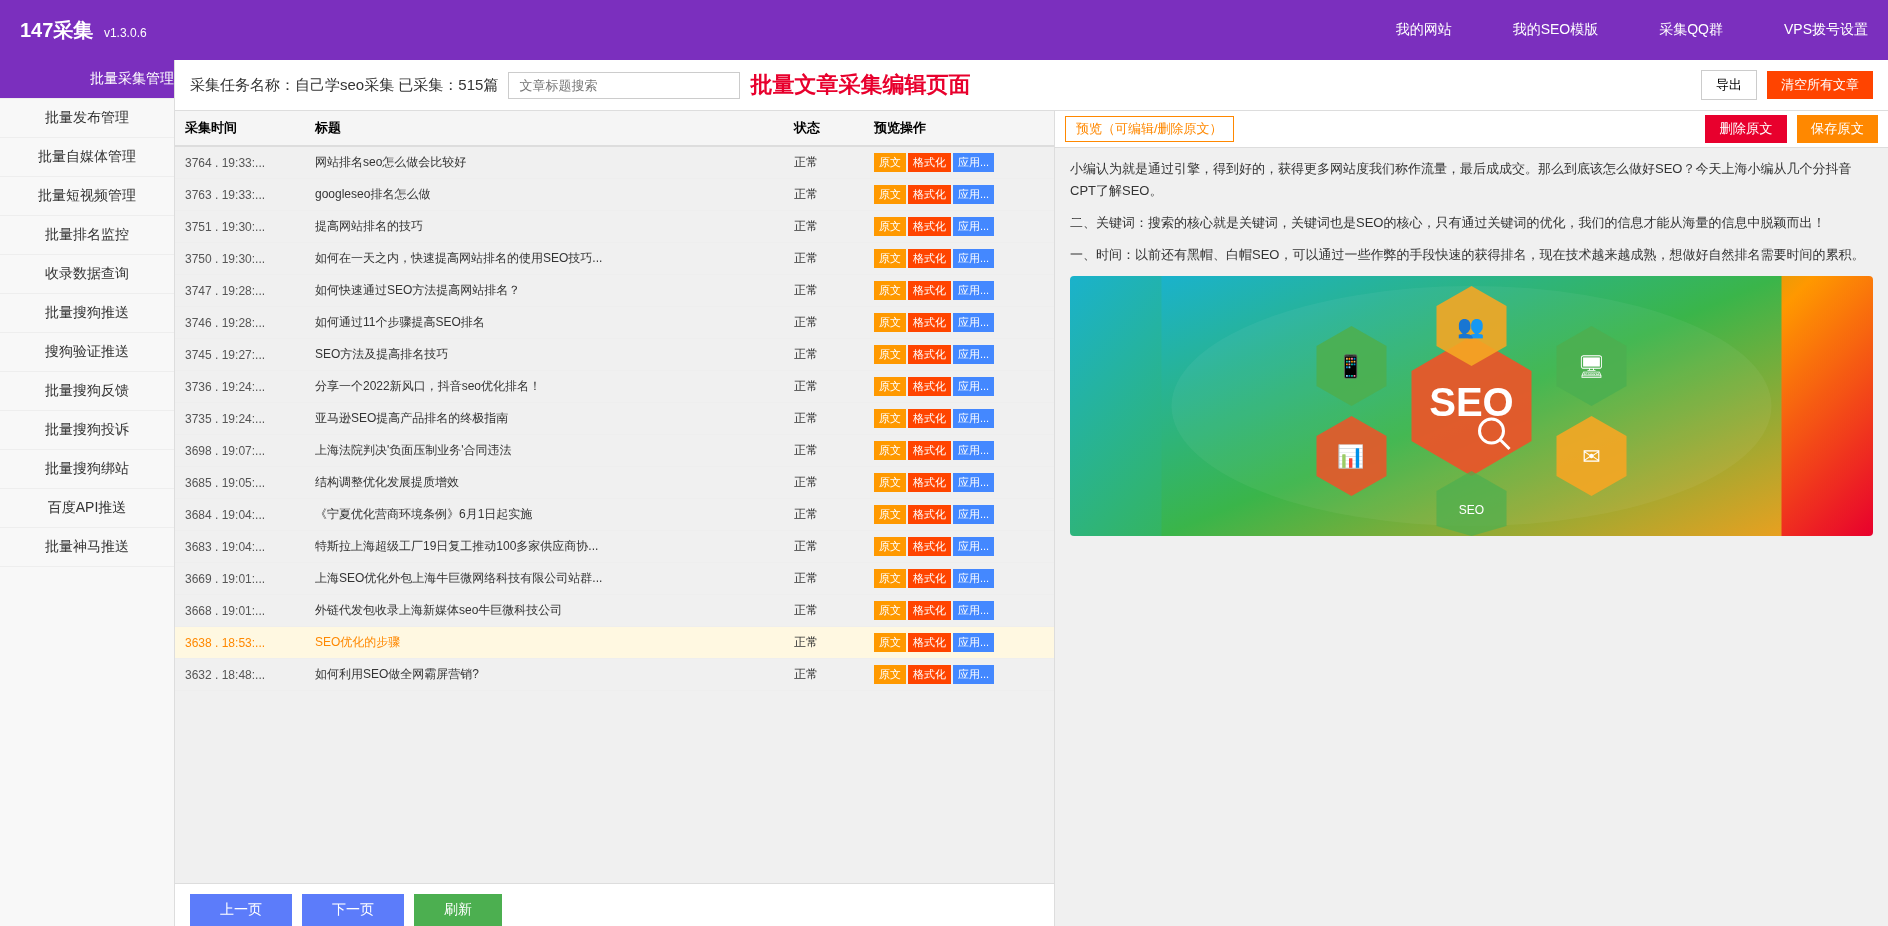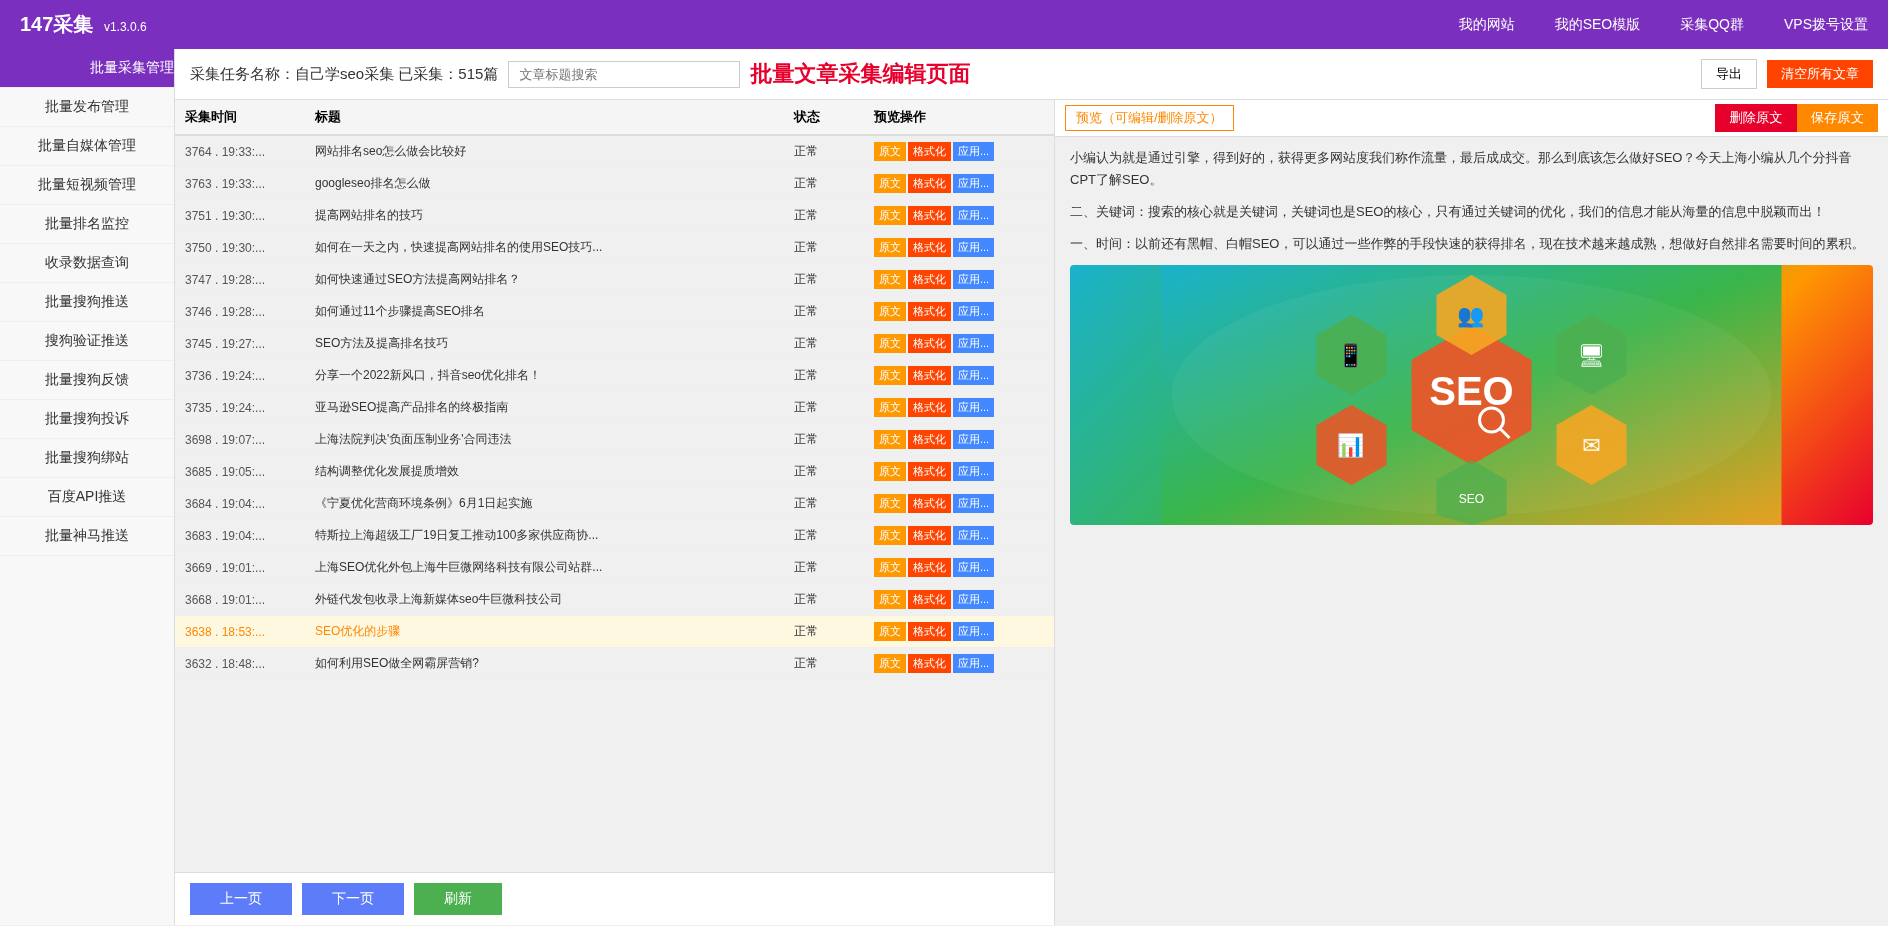--- a/index.html
+++ b/index.html
@@ -1,34 +1,34 @@
 <!DOCTYPE html>
 <html><head>
   <meta charset="utf-8">
   <style>
     * { box-sizing: border-box; margin: 0; padding: 0; }
     body { font-family: "Microsoft YaHei", SimHei, Arial, sans-serif; font-size: 13px; background: #f0f0f0; overflow: hidden; }
 
     
     .header {
       background: #7B2FBE;
-      height: 49px;
+      height: 60px;
       display: flex;
       align-items: center;
       padding: 0 20px;
       justify-content: space-between;
     }
     .header-logo {
       color: #fff;
       font-size: 20px;
       font-weight: bold;
     }
     .header-nav {
       display: flex;
-      gap: 40px;
+      gap: 61px;
     }
     .header-nav a {
       color: #fff;
       text-decoration: none;
       font-size: 14px;
       cursor: pointer;
     }
 
     
     .layout {
@@ -132,21 +132,21 @@
       background: #f5f5f5;
       border-bottom: 2px solid #ddd;
       padding: 8px 10px;
       font-weight: bold;
       font-size: 13px;
     }
 
     .preview-header {
       display: flex;
       align-items: center;
-      gap: 0;
+      gap: 10px;
       padding: 4px 10px;
       background: #fff;
       border-bottom: 1px solid #ddd;
     }
     .preview-label {
       color: #ff8800;
       border: 1px solid #ff8800;
       padding: 3px 10px;
       font-size: 13px;
     }

